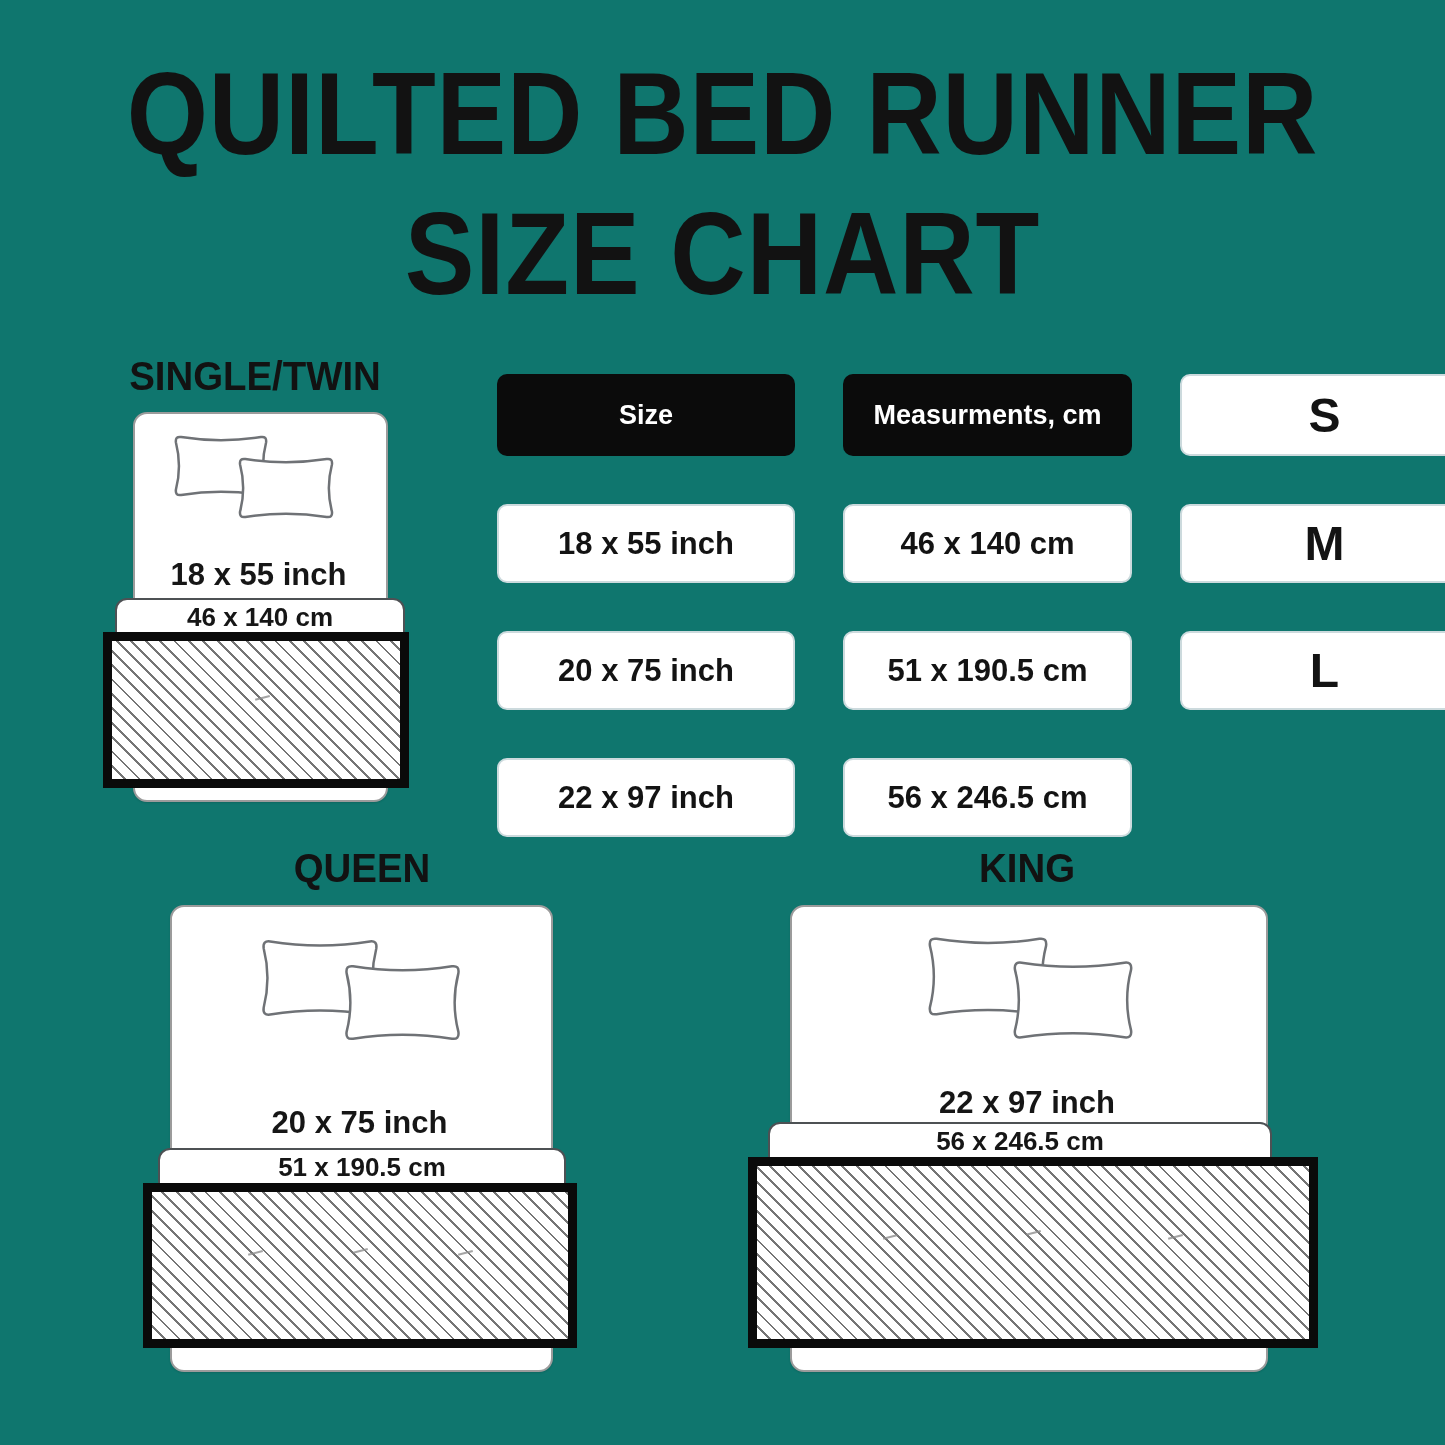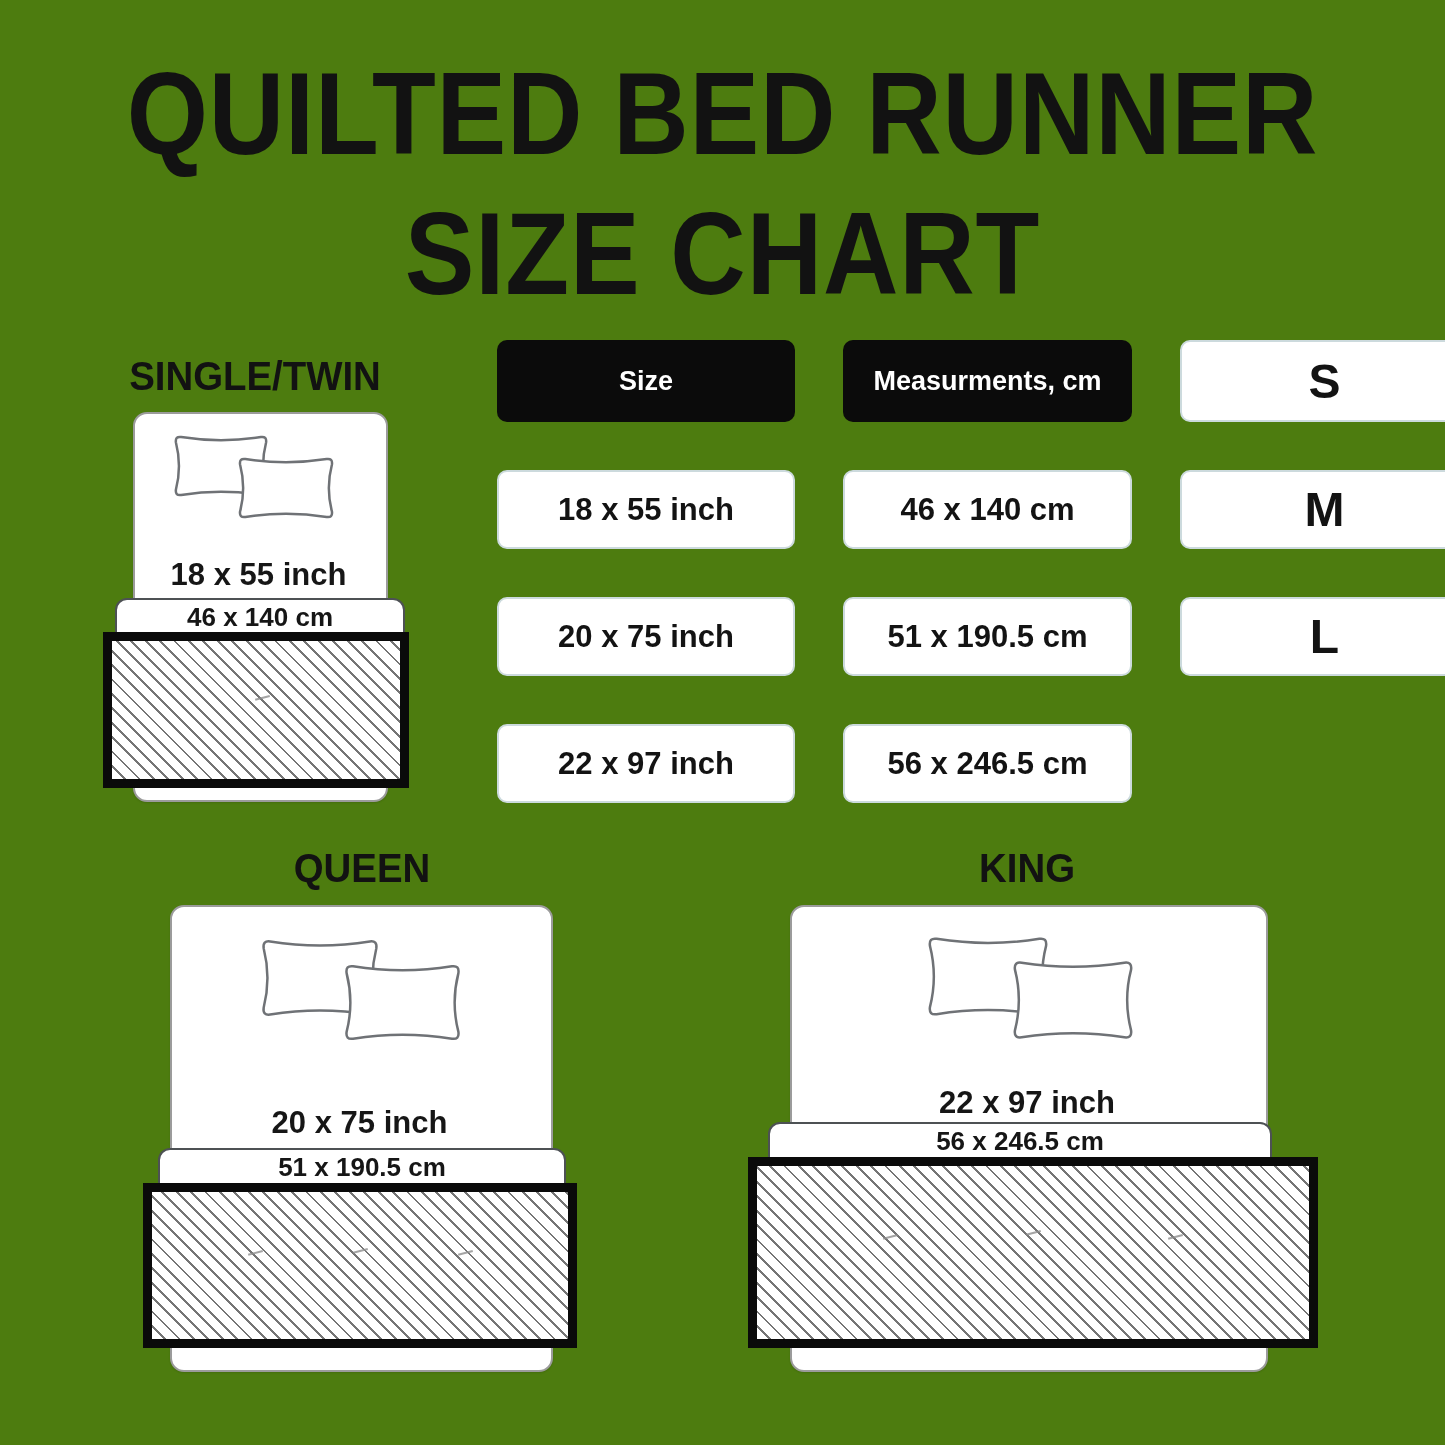--- a/index.html
+++ b/index.html
@@ -1,17 +1,17 @@
 <!DOCTYPE html>
 <html style="--header-bg: #0b0b0b; --cell-border: #ccdadd; --runner-border: #0a0a0a; --hatch-line: #757575; --bed-outline: #9b9b9b; --pillow-outline: #6f7276; --strip-outline: #4d5154;"><head>
 <meta charset="utf-8">
 <style>
   html,body{margin:0;padding:0;background:#ffffff;}
   .canvas{
-    position:relative;width:1445px;height:1445px;background:#4d7c0f;overflow:hidden;
+    position:relative;width:1445px;height:1445px;background:#0f766e;overflow:hidden;
     font-family:"Liberation Sans",sans-serif;color:#141414;
   }
   
   .title{
     position:absolute;left:0;width:1445px;text-align:center;
     font-size:116px;font-weight:700;letter-spacing:1px;color:#121212;
     transform:scaleX(0.9);transform-origin:50% 50%;white-space:nowrap;line-height:1;
   }
   
   .dlabel{
@@ -38,21 +38,21 @@
     background:repeating-linear-gradient(45deg,
       #ffffff 0px,#ffffff 8.2px,
       var(--hatch-line,#757575) 8.2px,var(--hatch-line,#757575) 10.2px);
   }
   .stitch{
     position:absolute;width:15px;height:8px;border-bottom:2px solid #8d8d8d;
     transform:rotate(-14deg);opacity:.8;
   }
   
   .size-table{
-    position:absolute;left:497px;top:340px;width:895px;height:341px;
+    position:absolute;left:497px;top:374px;width:895px;height:341px;
     display:grid;grid-template-columns:298px 289px 289px;grid-template-rows:82px 79px 79px 79px;
     column-gap:9px;row-gap:7px;gap:48px;
   }
   .th{
     background:var(--header-bg,#0b0b0b);border-radius:10px;
     display:flex;align-items:center;justify-content:center;
     color:#ffffff;font-size:27px;font-weight:700;white-space:nowrap;
   }
   .td{
     background:#fff;border:2px solid var(--cell-border,#ccdadd);border-radius:10px;

